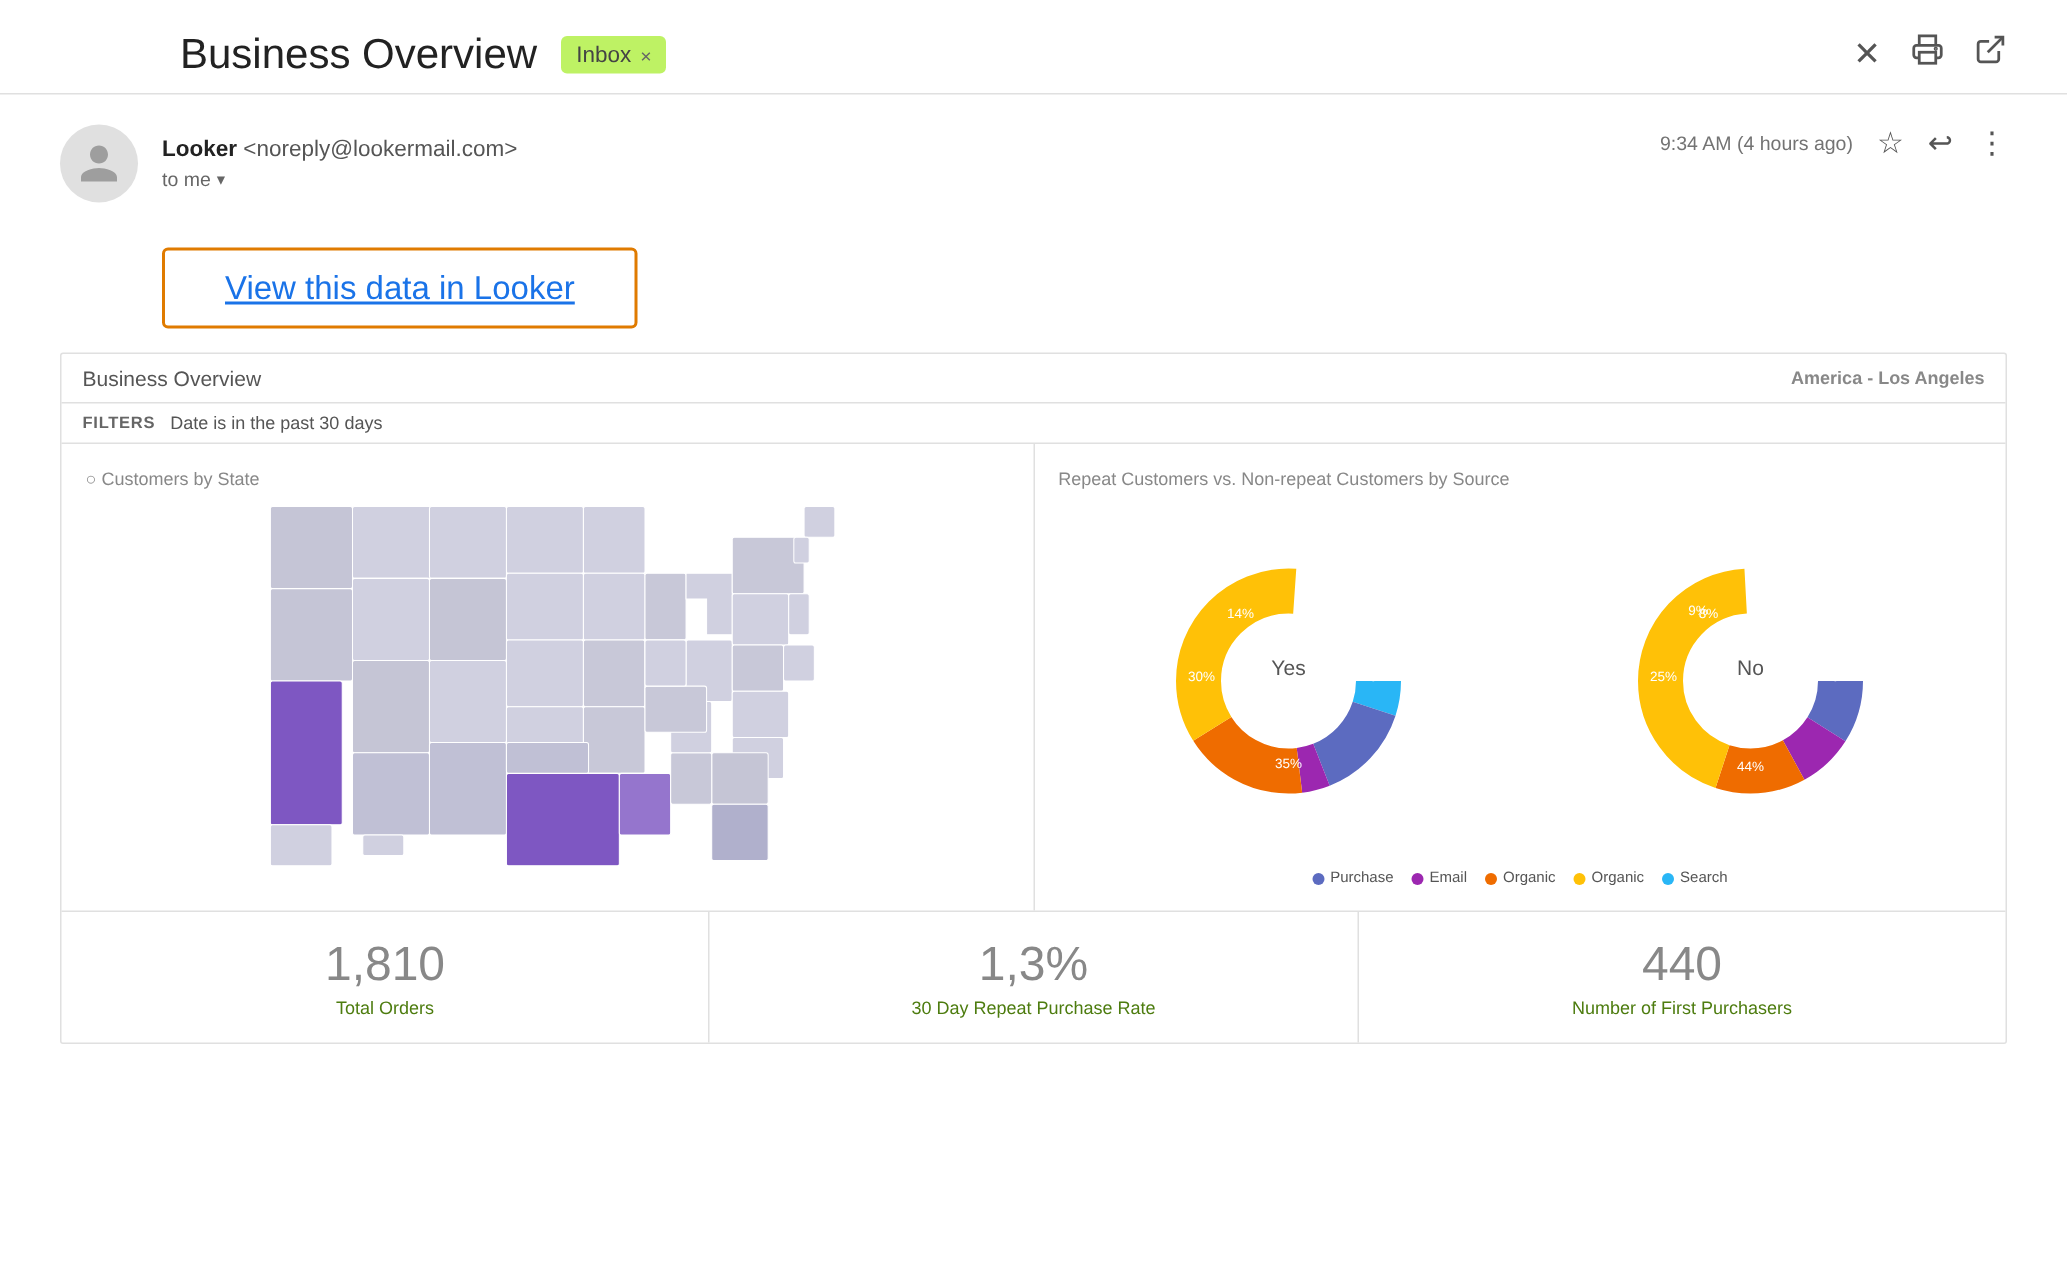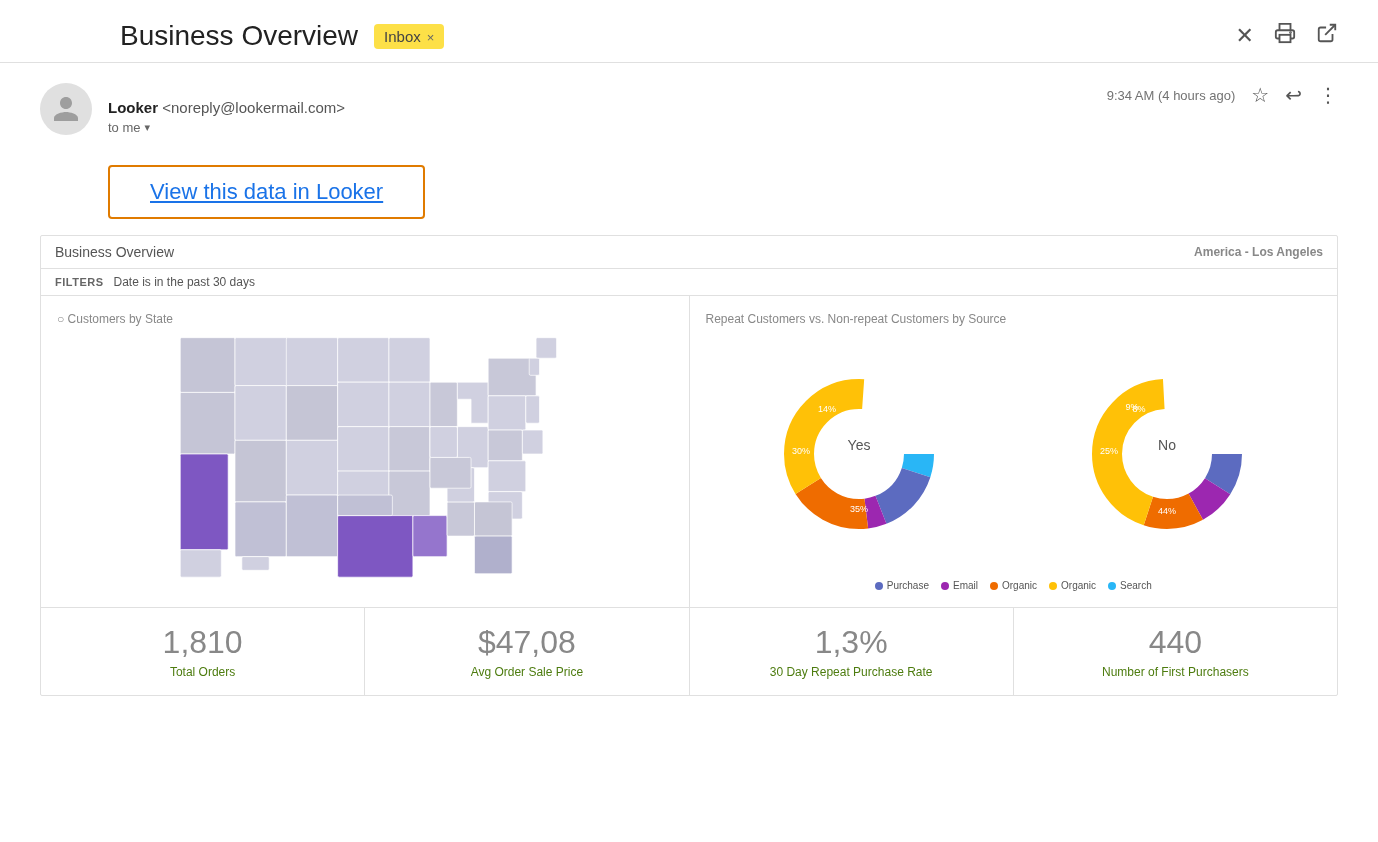--- a/index.html
+++ b/index.html
@@ -26,21 +26,21 @@
       gap: 16px;
     }
     .email-title {
       font-size: 28px;
       font-weight: 400;
       color: #222;
     }
     .inbox-badge {
       display: flex;
       align-items: flex-end;
-      background: #fde047;
+      background: #bef264;
       border-radius: 4px;
       padding: 4px 10px;
       font-size: 15px;
       color: #444;
       gap: 6px;
     }
     .inbox-badge-x {
       cursor: pointer;
       color: #666;
       font-size: 13px;
@@ -58,21 +58,21 @@
 
     
     .sender-row {
       display: flex;
       align-items: flex-start;
       justify-content: space-between;
       padding: 20px 40px 10px 40px;
     }
     .sender-left {
       display: flex;
-      align-items: flex-end;
+      align-items: center;
       gap: 16px;
     }
     .avatar {
       width: 52px;
       height: 52px;
       border-radius: 50%;
       background: #e0e0e0;
       display: flex;
       align-items: center;
       justify-content: center;
@@ -490,24 +490,20 @@
       </div>
     </div>
   </div>
 
   <div class="metrics-row">
     <div class="metric-cell">
       <div class="metric-value">1,810</div>
       <div class="metric-label">Total Orders</div>
     </div>
     <div class="metric-cell">
-      <div class="metric-value">$47,08</div>
-      <div class="metric-label">Avg Order Sale Price</div>
-    </div>
-    <div class="metric-cell">
       <div class="metric-value">1,3%</div>
       <div class="metric-label">30 Day Repeat Purchase Rate</div>
     </div>
     <div class="metric-cell">
       <div class="metric-value">440</div>
       <div class="metric-label">Number of First Purchasers</div>
     </div>
   </div>
 </div>
 

